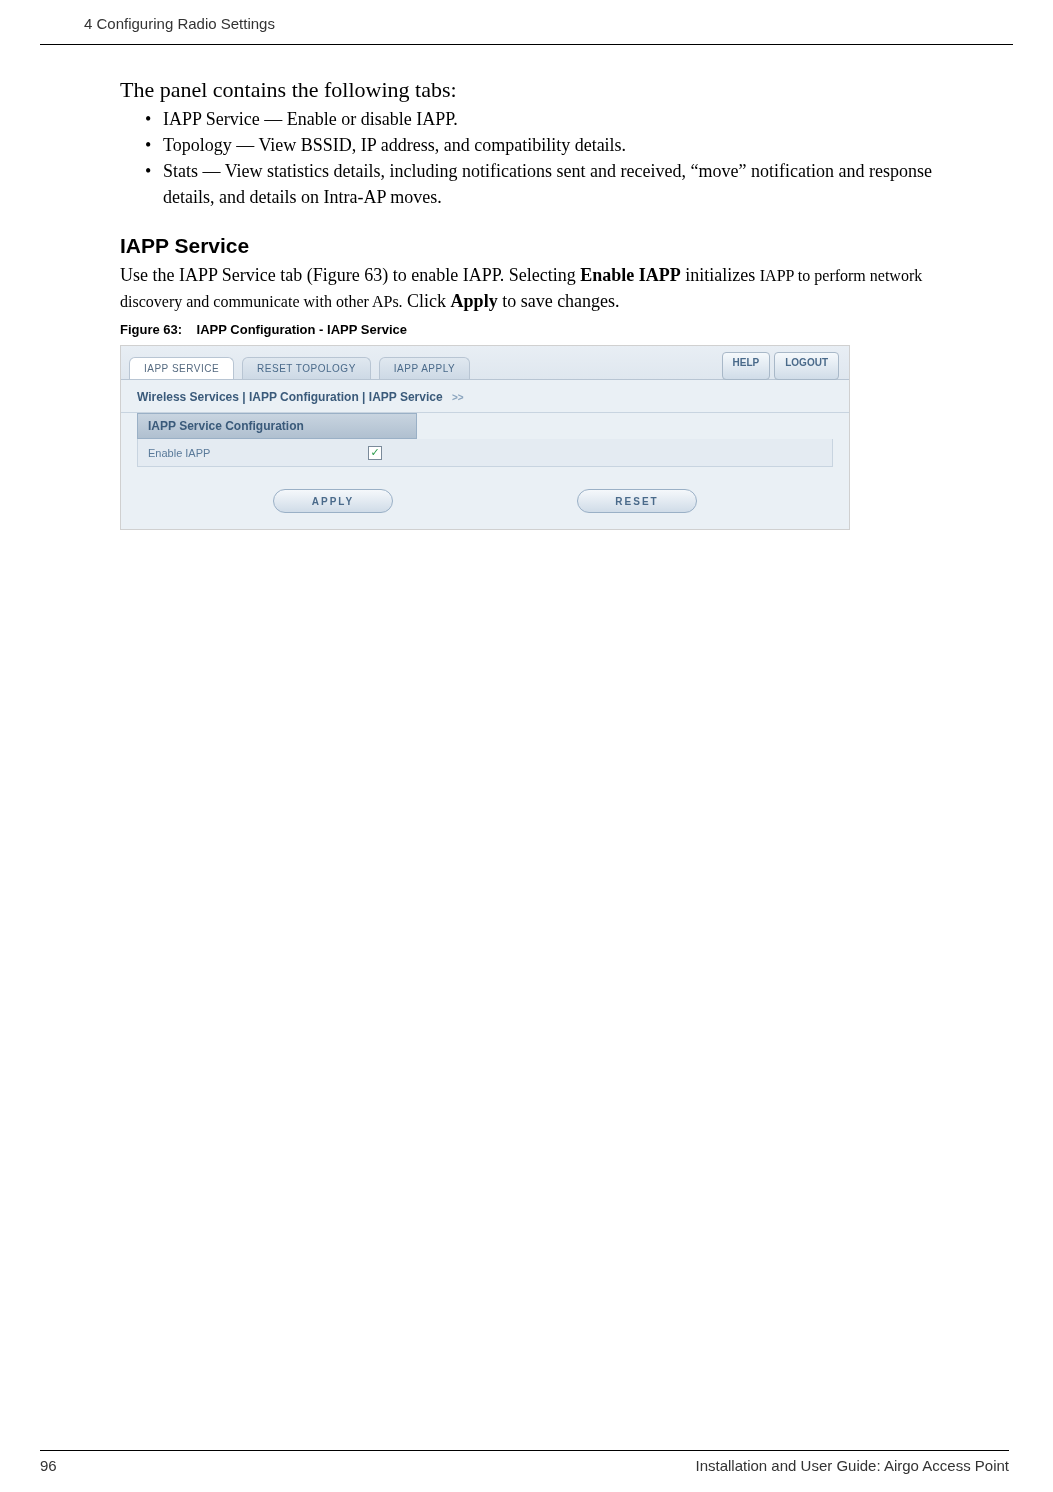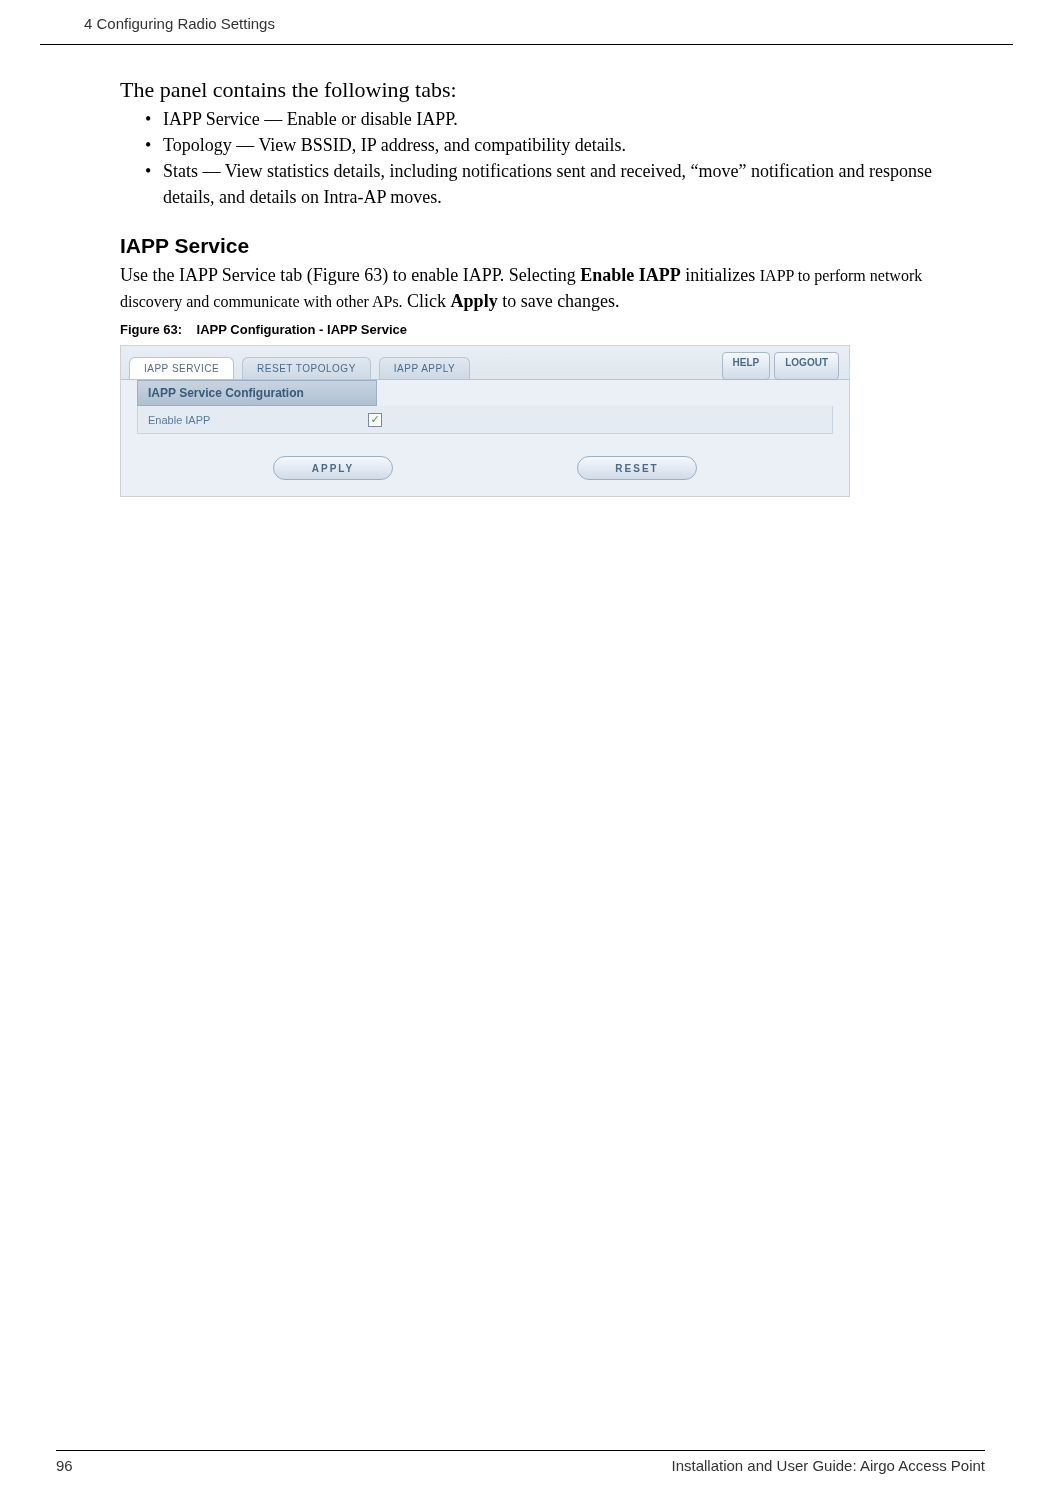--- a/index.html
+++ b/index.html
@@ -151,21 +151,21 @@
     .inner-desc {
       font-size: 11px;
       color: #5a7a9a;
       text-align: justify;
       line-height: 1.5;
     }
     .config-section {
       margin: 0 16px 12px 16px;
     }
     .config-header {
-      width: 240px;
+      width: 280px;
       background: linear-gradient(#c8d4e0, #b0c0d0);
       border: 1px solid #9ab0c6;
       padding: 5px 10px;
       font-size: 12px;
       font-weight: bold;
       color: #3a5a7a;
     }
     .config-row {
       display: flex;
       background: #e4ebf2;
@@ -213,22 +213,22 @@
       display: flex;
       align-items: center;
       justify-content: center;
       cursor: pointer;
     }
 
     .page-footer {
       position: absolute;
       bottom: 18px;
       left: 0;
-      right: 12px;
-      padding: 0 56px;
+      right: 4px;
+      padding: 0 40px;
       text-align: right;
     }
     .footer-line {
       border: none;
       border-top: 1px solid #000;
       margin-bottom: 6px;
     }
     .footer-content {
       display: flex;
       justify-content: space-between;
@@ -269,20 +269,24 @@
     <div class="tab-row">
       <div class="tab active">IAPP SERVICE</div>
       <div class="tab">RESET TOPOLOGY</div>
       <div class="tab">IAPP APPLY</div>
       <div class="right-buttons">
         <div class="btn-small">HELP</div>
         <div class="btn-small">LOGOUT</div>
       </div>
     </div>
 
+    <div class="breadcrumb-bar">
+      <span>Wireless Services | IAPP Configuration | IAPP Service</span>
+      <span class="arrows">&gt;&gt;</span>
+    </div>
 
 
     <div class="config-section">
       <div class="config-header">IAPP Service Configuration</div>
       <div class="config-row">
         <div class="config-label">Enable IAPP</div>
         <div class="config-control">
           <div class="checkbox-box">✓</div>
         </div>
       </div>

